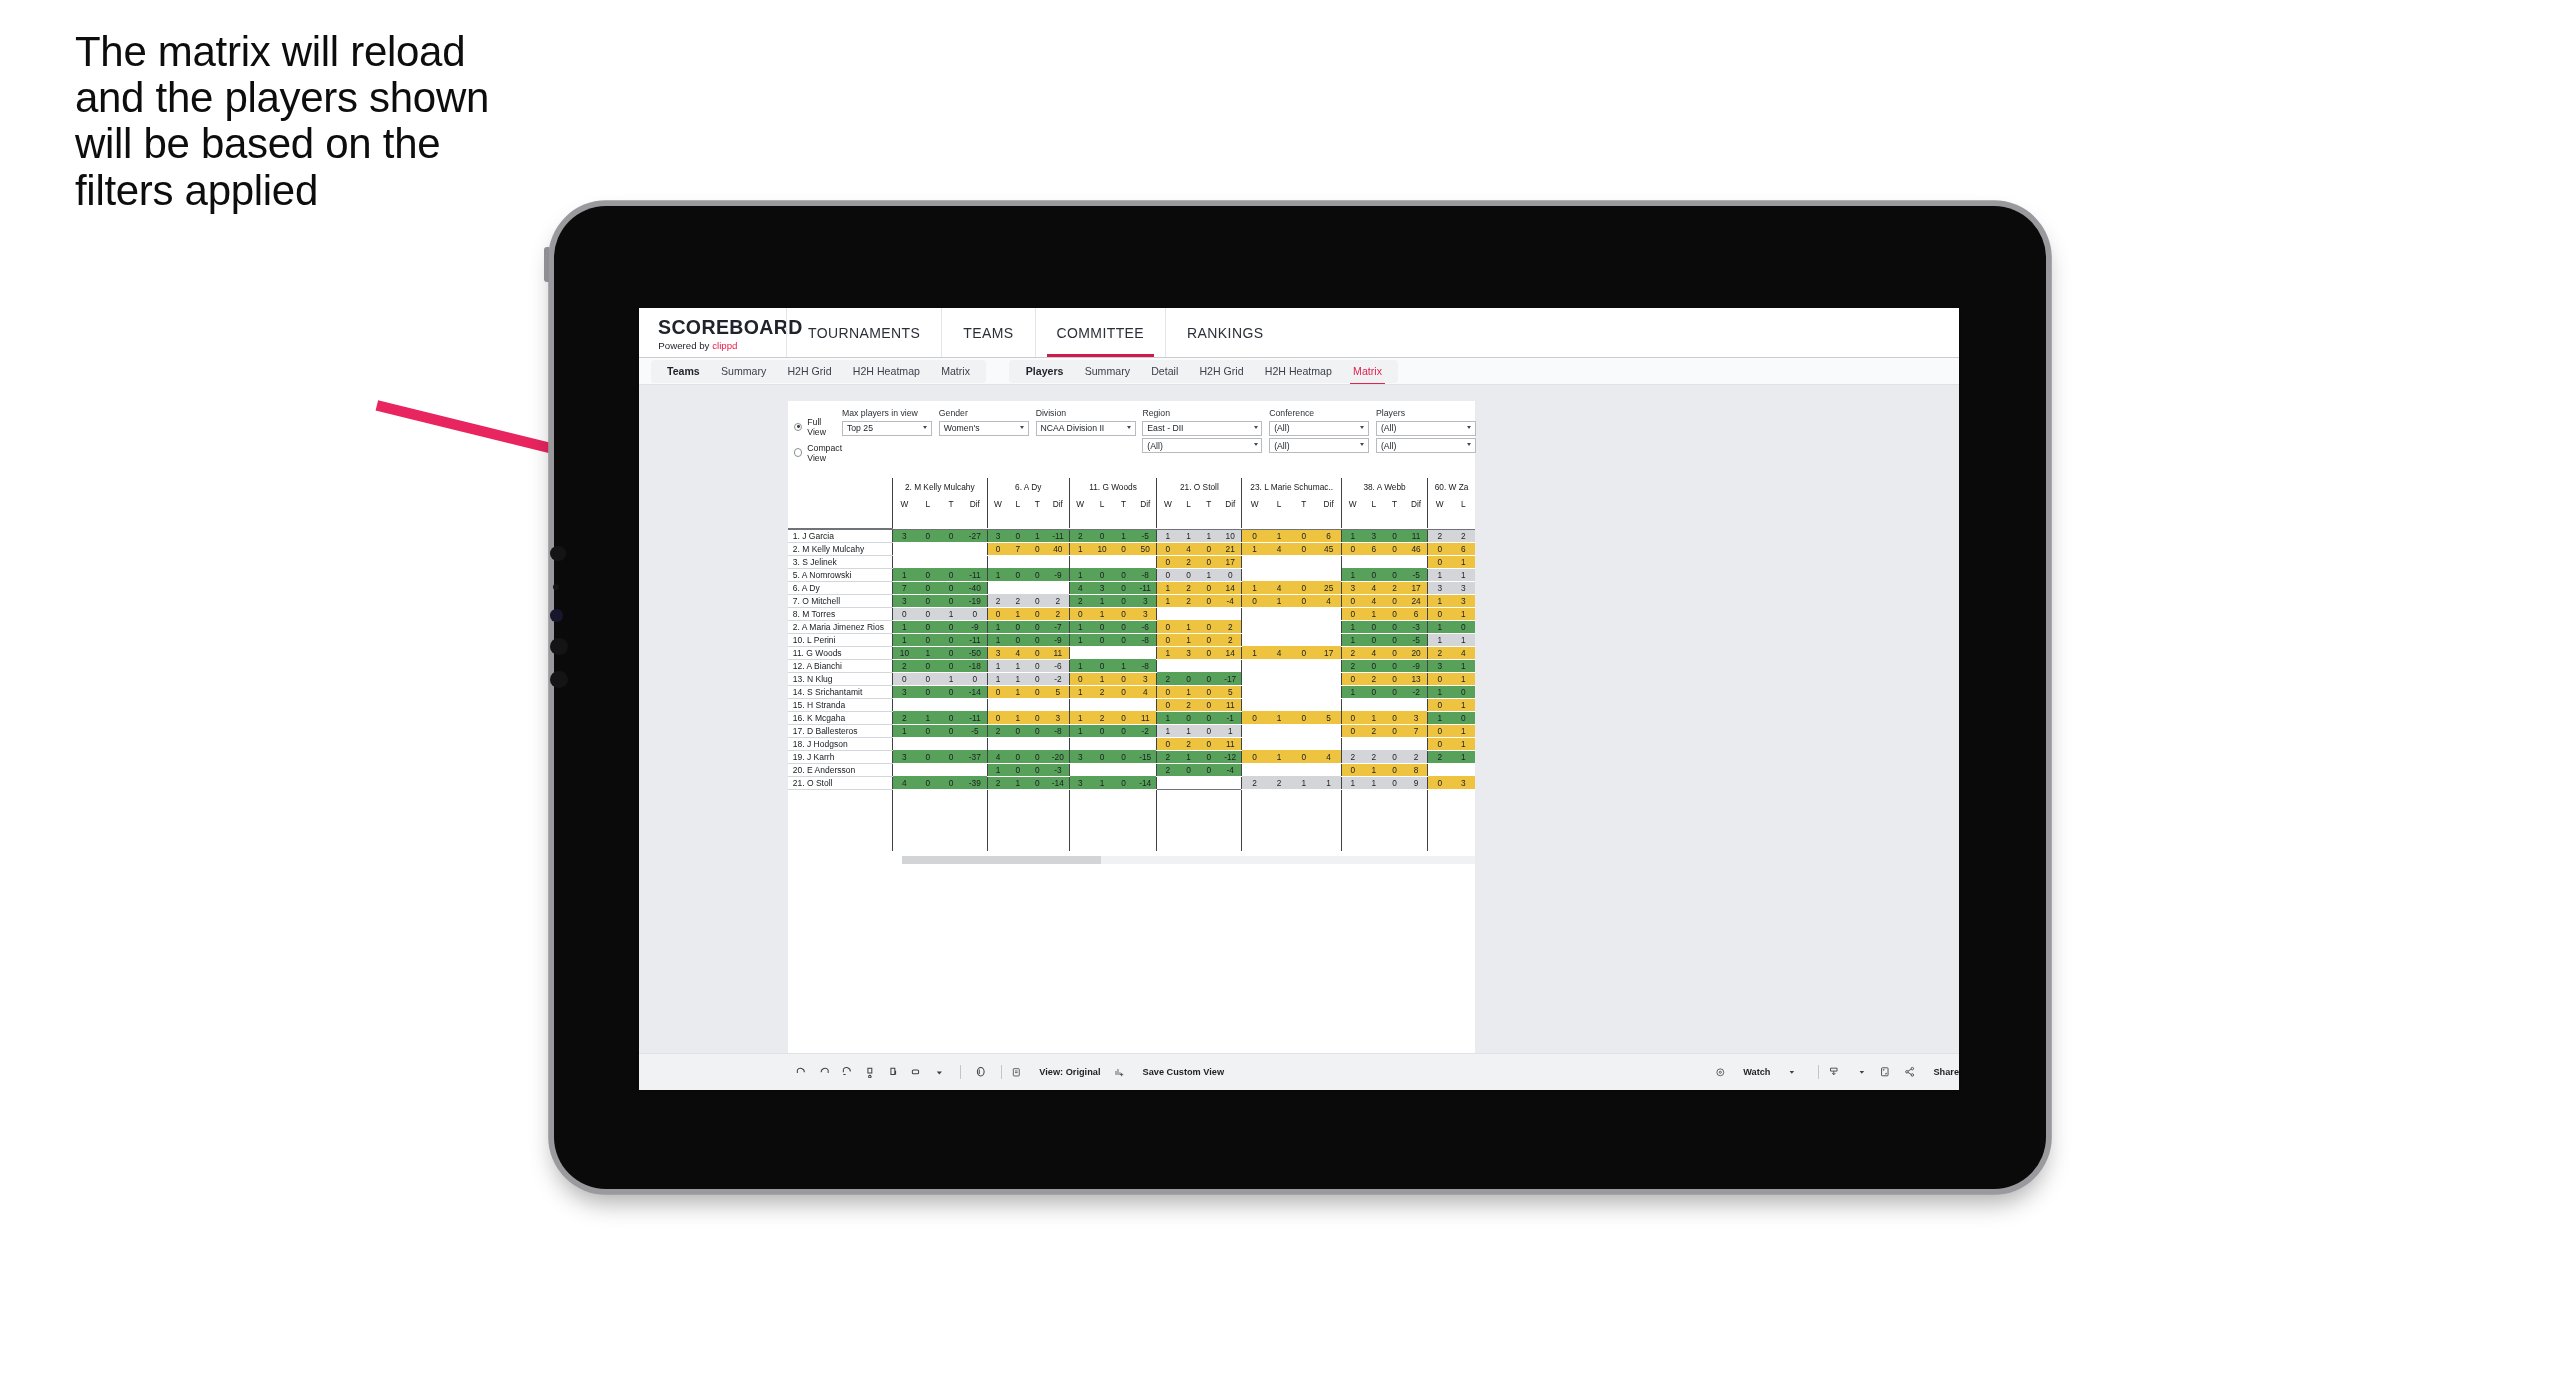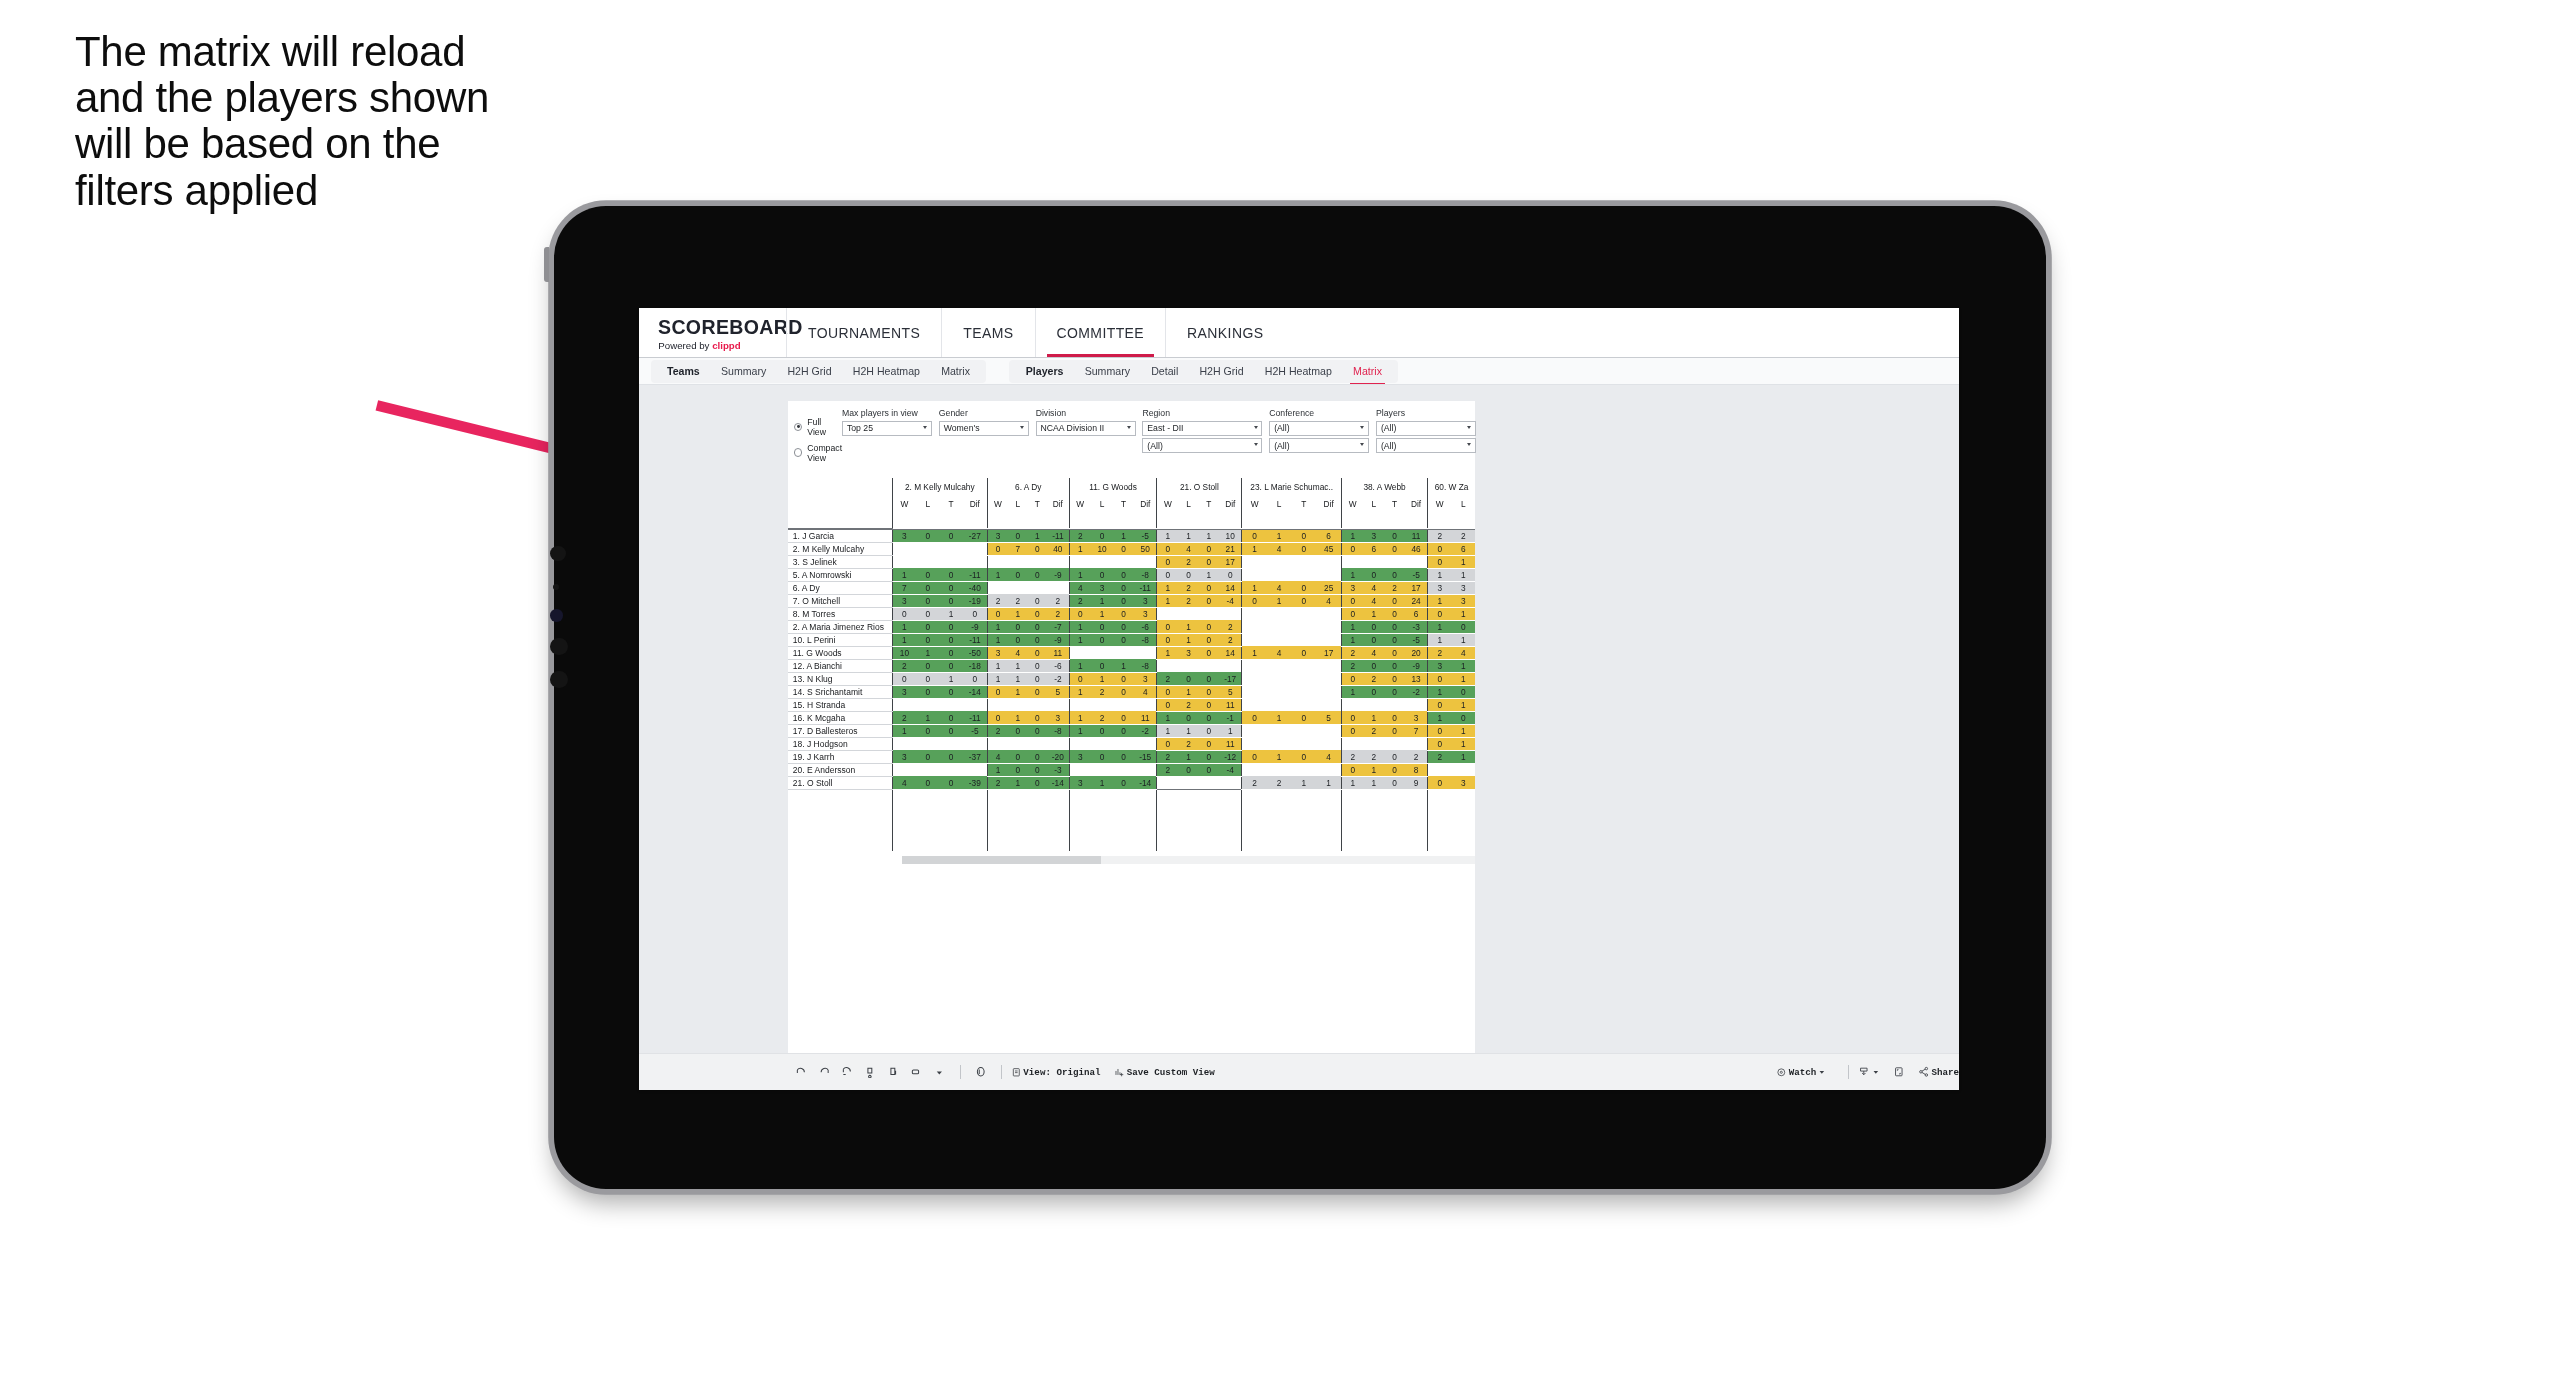--- a/index.html
+++ b/index.html
@@ -50,21 +50,21 @@
 
   
   #appbar { height: 50px; background:#fff; display:flex; align-items:stretch;
             border-bottom:1.9px solid #c9ccd1; }
   #logo-wrap { width:147px; display:flex; flex-direction:column; justify-content:center;
                padding-left:19.3px; }
   #logo-word { font-size:21px; font-weight:bold; letter-spacing:0.4px;
                color:#20232c; font-family:"Liberation Sans", sans-serif;
                font-stretch:condensed; transform:scaleX(.93); transform-origin:left center; }
   #logo-sub { font-size:9.7px; color:#20232c; margin-top:1px; white-space:nowrap; }
-  #logo-sub b { color:#e8194b; font-weight:bold; }
+  #logo-sub b { color:#e8194b; font-weight:normal; }
   .topnav { display:flex; align-items:stretch; }
   .topnav-item {
     display:flex; align-items:center; padding:0 21px; font-size:14px;
     color:#2b2f38; letter-spacing:0.4px; position:relative; cursor:pointer;
     border-left:1px solid #e3e5e9;
   }
   .topnav-item.active::after {
     content:""; position:absolute; left:11.6px; right:11.6px; bottom:0; height:2.9px; background:#cf1b4a;
   }
 
@@ -143,22 +143,22 @@
              background:#f0f1f2; }
   #hscroll .thumb { width:199px; height:8.7px; background:#d2d4d6; }
 
   
   #footer { position:absolute; left:0; right:0; bottom:0; height:37px; background:#f1f2f3;
             border-top:1px solid #e0e2e5; display:flex; align-items:center;
             padding-left:151px; }
   .ficon { width:23px; height:23px; display:flex; align-items:center; justify-content:center;
            color:#3c4046; cursor:pointer; }
   .fsep { width:1px; height:13.5px; background:#c2c5c9; margin:0 8.7px; }
-  .fitem { display:flex; align-items:center; gap:2px; font-size:9.2px; color:#1e2125;
-           cursor:pointer; margin-right:13.5px; font-weight:bold;font-family:Liberation Mono, monospace; }
+  .fitem { display:flex; align-items:center; gap:18px; font-size:9.2px; color:#1e2125;
+           cursor:pointer; margin-right:13.5px; font-weight:bold; }
   .fspacer { flex:1; }
 </style>
 </head>
 <body>
 
 <div id="stage">
 
   <div id="annotation">The matrix will reload and the players shown will be based on the filters applied</div>
 
   <svg id="arrow-svg" viewBox="0 0 640 200">

